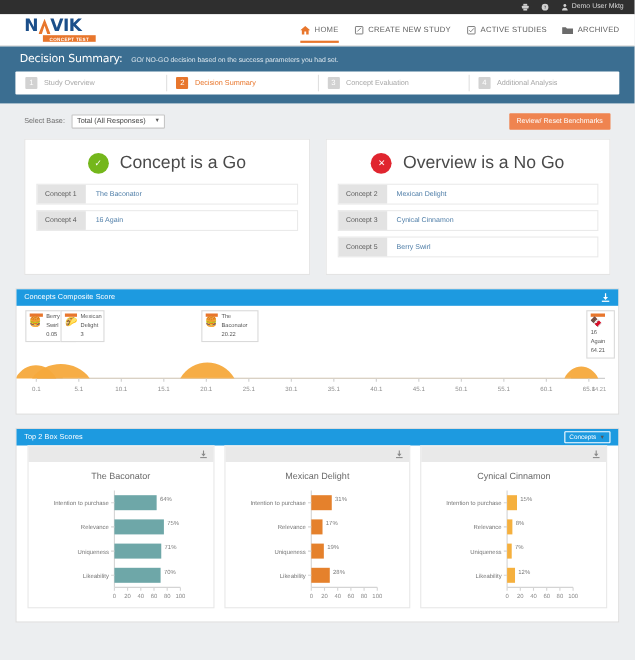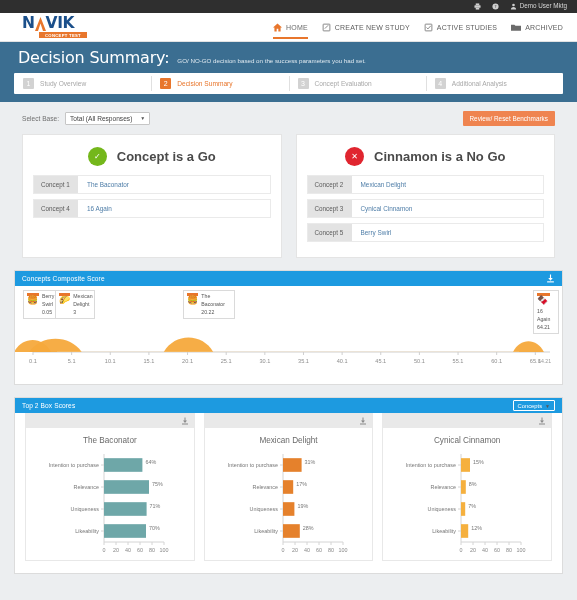--- a/index.html
+++ b/index.html
@@ -58,21 +58,21 @@
     height: 2px; background: #e8762c;
   }
   .nav-ico { display: block; }
 
   
   .band {
     background: #3b6e91; padding: 6px 14px 8px 14px;
   }
   .band-titlerow { display: flex; align-items: baseline; gap: 8px; padding-left: 4px;}
   .band-title {
-    color: #ffffff; font-size: 16px; font-weight: normal;
+    color: #ffffff; font-size: 10px; font-weight: normal;
     font-family: "DejaVu Sans", sans-serif; letter-spacing: -0.2px;
   }
   .band-sub { color: #dfe9f0; font-size: 6.2px; }
 
   .steps {
     margin-top: 6px; background: #ffffff;
     display: flex; align-items: stretch; height: 21px;
     border-radius: 1px;
   }
   .step {
@@ -122,21 +122,21 @@
     display: flex; align-items: center; justify-content: center;
     gap: 10px; margin-bottom: 9px; padding-top: 3px;
   }
   .badge {
     width: 19px; height: 19px; border-radius: 50%;
     display: flex; align-items: center; justify-content: center;
     color: #ffffff; font-size: 8px;
   }
   .badge.go { background: #74b71b; }
   .badge.nogo { background: #e0252f; }
-  .panel-title { font-size: 13px; color: #4a4a4a; font-weight: bold; }
+  .panel-title { font-size: 16px; color: #4a4a4a; font-weight: normal; }
   .crow {
     display: flex; border: 1px solid #eaeaea; margin-bottom: 5px;
     height: 19px; align-items: stretch; background: #ffffff;
   }
   .crow-key {
     background: #e3e3e3; color: #5a5a5a; font-size: 6.3px;
     display: flex; align-items: center; padding: 0 7px; min-width: 44px;
   }
   .crow-val {
     color: #4f7ea8; font-size: 6.4px;
@@ -315,21 +315,21 @@
     </div>
     <div class="crow">
       <span class="crow-key">Concept 4</span>
       <span class="crow-val">16 Again</span>
     </div>
   </div>
 
   <div class="panel">
     <div class="panel-head">
       <span class="badge nogo">✕</span>
-      <span class="panel-title">Cinnamon is a No Go</span>
+      <span class="panel-title">Overview is a No Go</span>
     </div>
     <div class="crow">
       <span class="crow-key">Concept 2</span>
       <span class="crow-val">Mexican Delight</span>
     </div>
     <div class="crow">
       <span class="crow-key">Concept 3</span>
       <span class="crow-val">Cynical Cinnamon</span>
     </div>
     <div class="crow">

